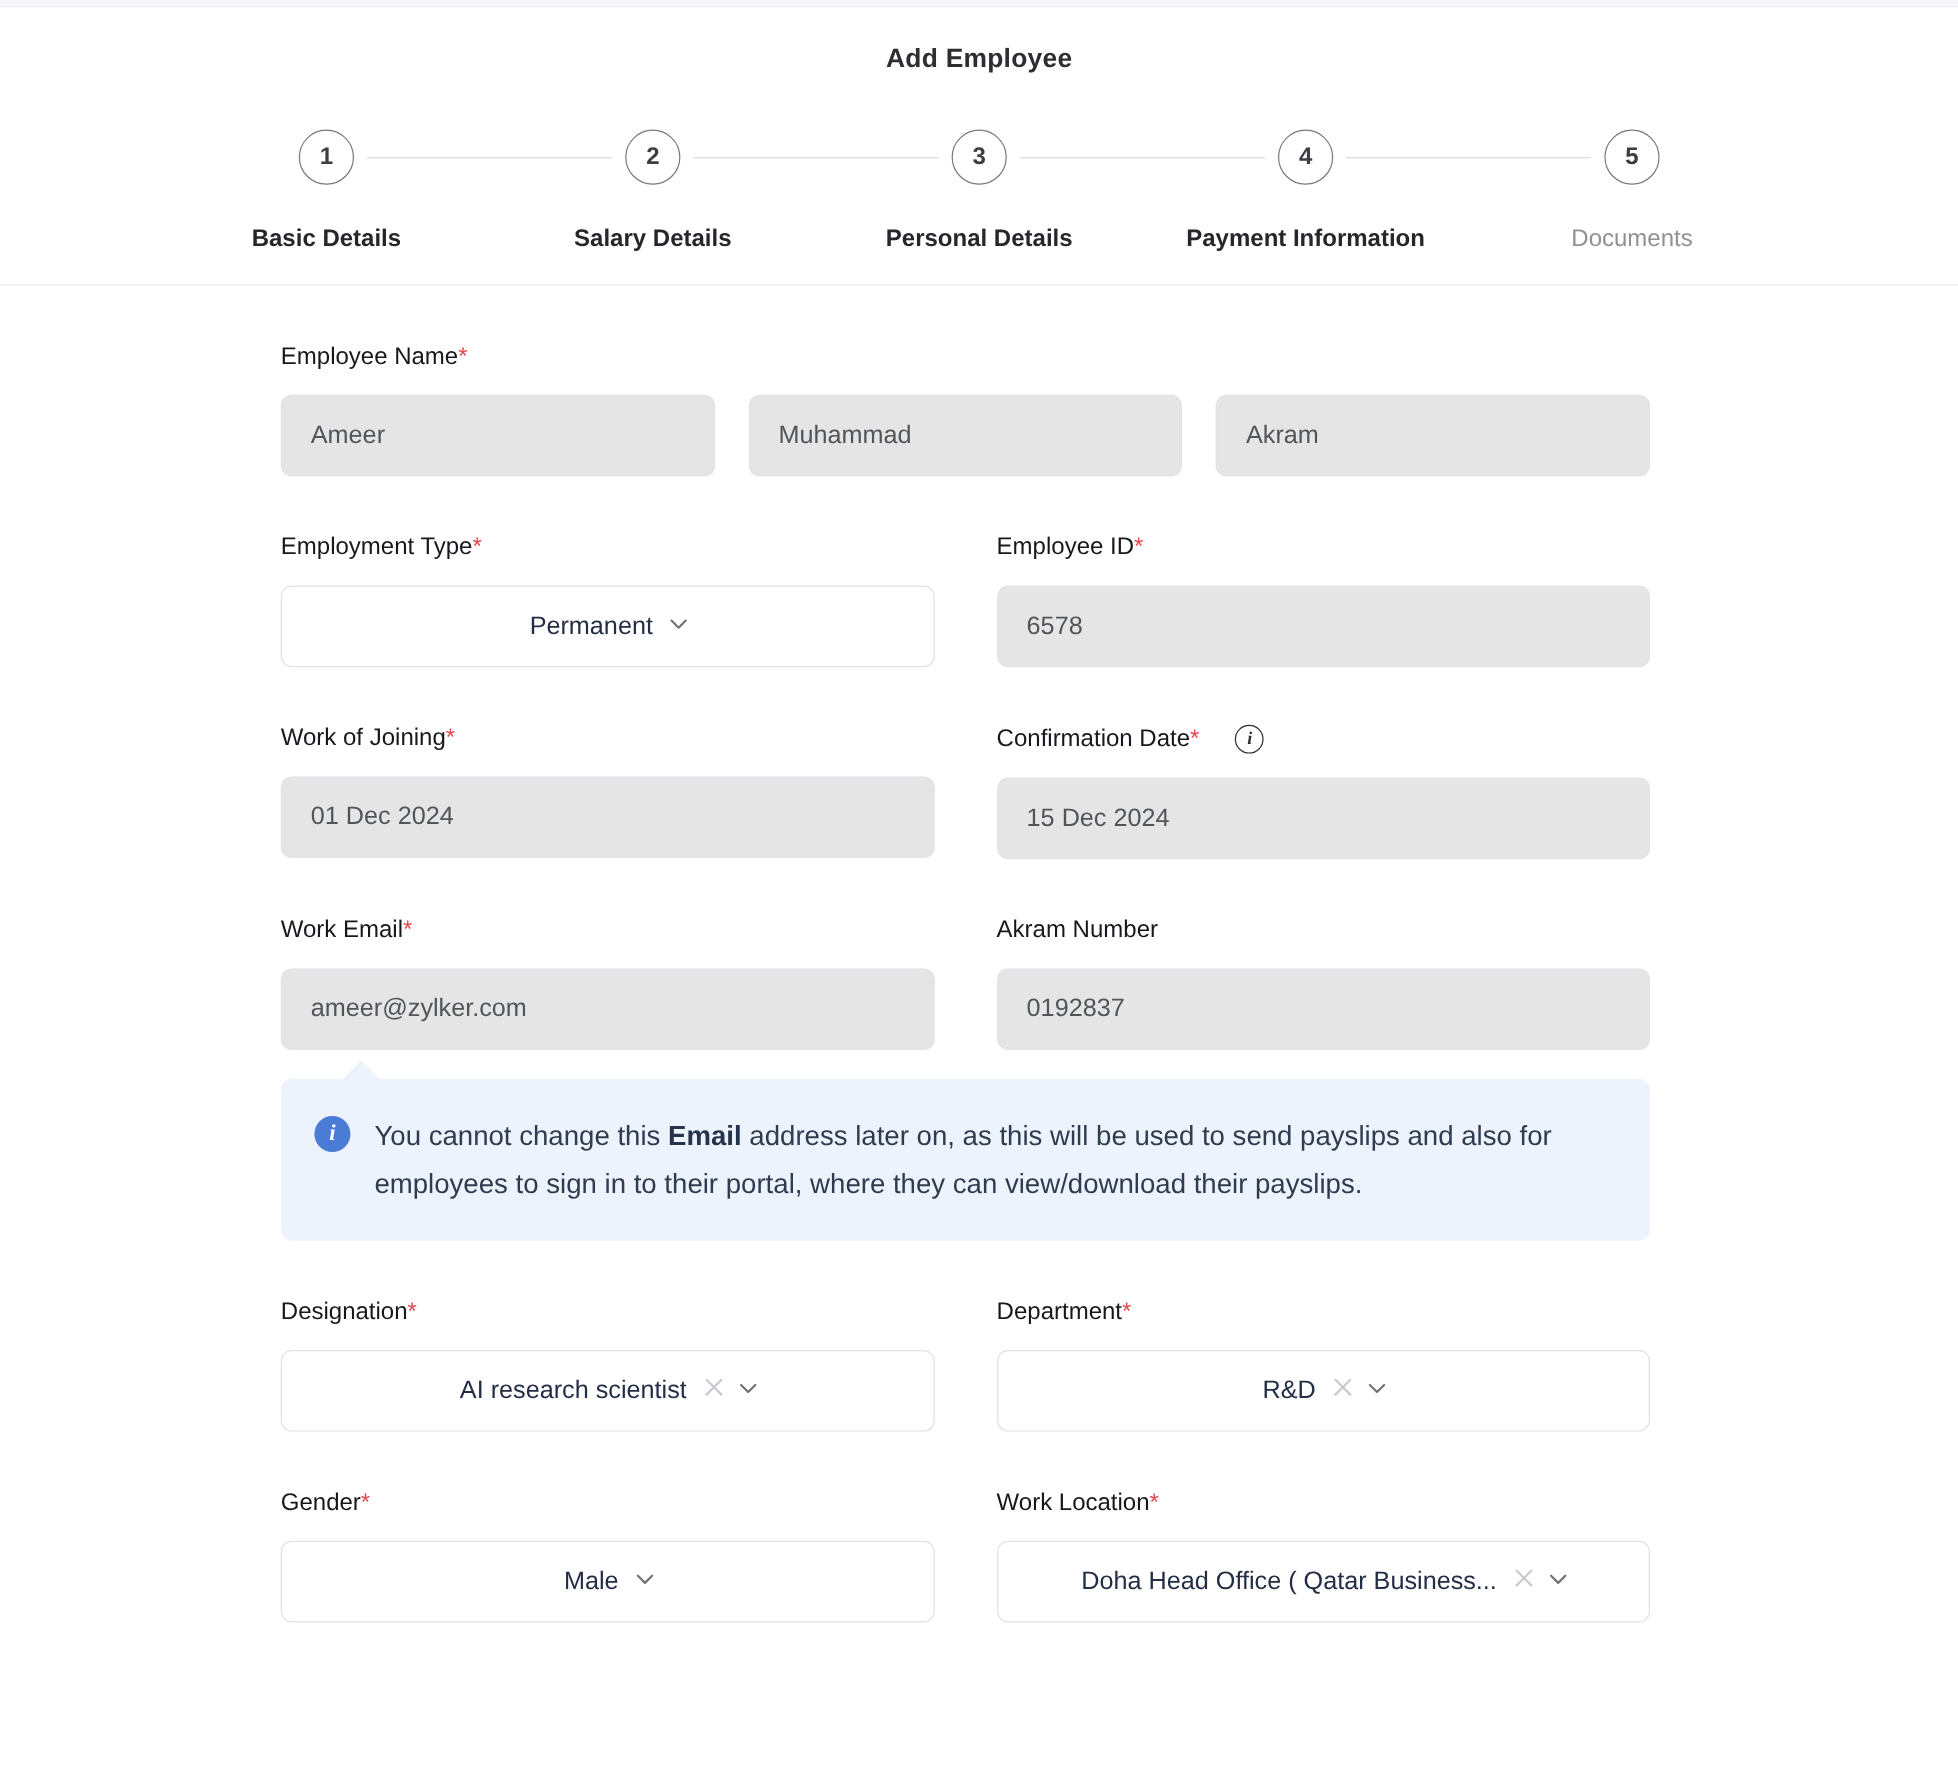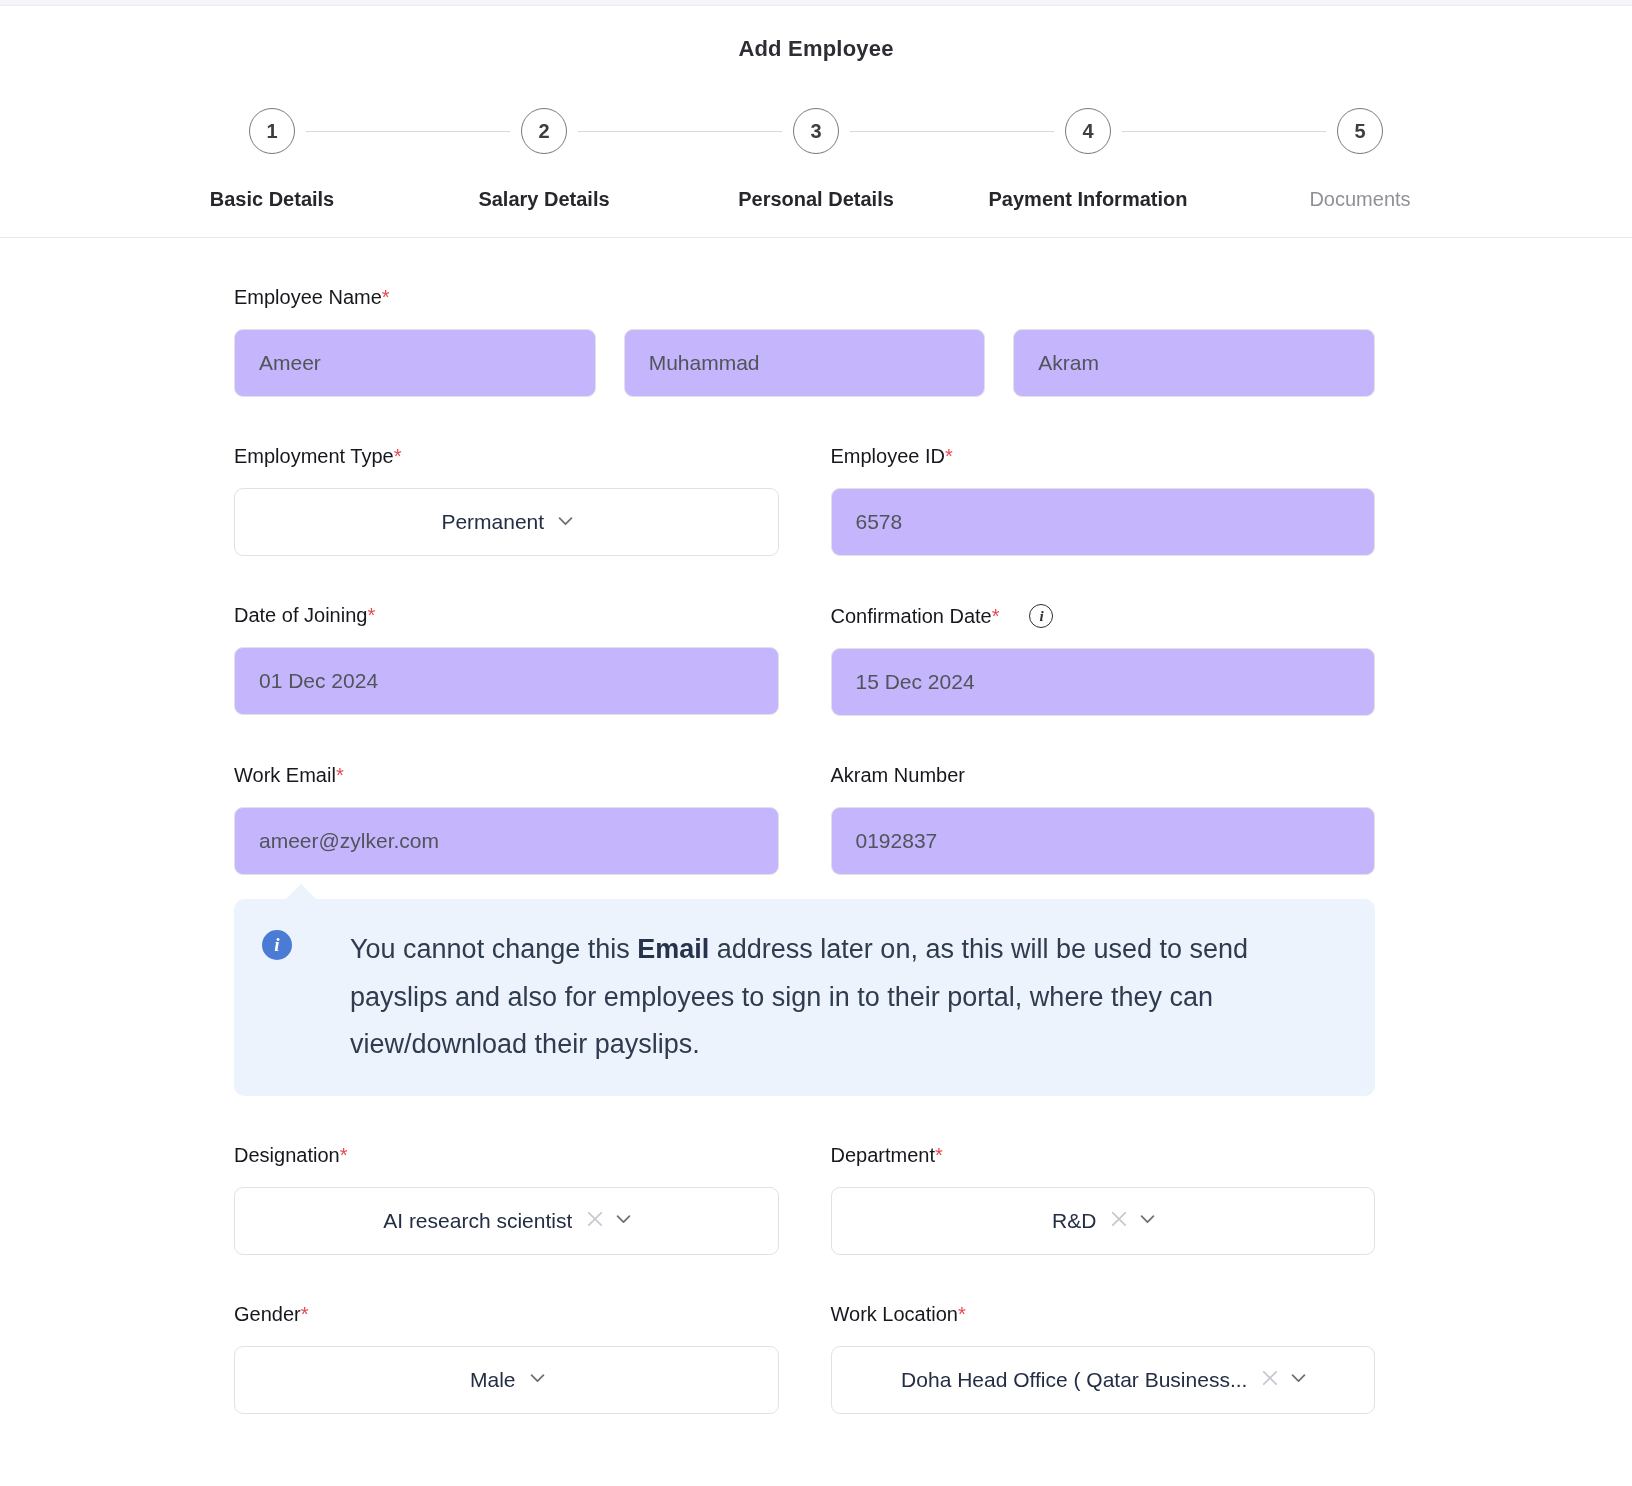--- a/index.html
+++ b/index.html
@@ -22,21 +22,21 @@
   .step.disabled .step-label { color:#8f9197; font-weight:500; }
 
   
   .form { width:1141px; margin:0 0 0 234px; padding-bottom:46px; }
   .field-label { margin-top:48px; margin-bottom:20px; font-size:20px; font-weight:500; color:#17181d; }
   .req { color:#e5494f; }
   .grid3 { display:grid; grid-template-columns:repeat(3,1fr); column-gap:28px; }
   .grid2 { display:grid; grid-template-columns:1fr 1fr; column-gap:52px; }
 
   .text-input { width:100%; height:68px; border:1px solid #e0e2e7; border-radius:9px;
-    padding:0 24px; font-size:21px; color:#515459; background:#c4b5fd; outline:none;
+    padding:0 24px; font-size:21px; color:#515459; background:#e5e5e5; outline:none;
     font-family:"Liberation Sans", sans-serif; }
   .select-box { width:100%; height:68px; border:1px solid #e0e2e7; border-radius:9px;
     padding:0 20px 0 24px; background:#fff; display:flex; align-items:center;
     justify-content:center; cursor:pointer; }
   .select-value { font-size:21px; color:#232d44; white-space:nowrap; overflow:hidden; text-overflow:ellipsis; }
   .select-icons { display:flex; align-items:center; gap:8px; flex-shrink:0; margin-left:12px; }
 
   .label-row { display:flex; align-items:center; gap:26px; }
   .tooltip-icon { width:24px; height:24px; border:1.6px solid #2c2d33; border-radius:50%;
     display:inline-flex; align-items:center; justify-content:center; font-size:15px;
@@ -44,21 +44,21 @@
 
   
   .notice { position:relative; margin-top:24px; background:#ecf3fc; border-radius:10px;
     padding:27px 40px 27px 28px; display:flex; gap:20px; }
   .notice::before { content:""; position:absolute; top:-15px; left:50px;
     border-left:17px solid transparent; border-right:17px solid transparent;
     border-bottom:17px solid #ecf3fc; }
   .info-badge { width:30px; height:30px; border-radius:50%; background:#4a7bd5; color:#fff;
     display:flex; align-items:center; justify-content:center; flex-shrink:0; margin-top:4px;
     font-family:"Liberation Serif", serif; font-style:italic; font-weight:700; font-size:19px; }
-  .notice-text { font-size:27px; color:#2f3b4e; line-height:1.76;margin-left:38px; }
+  .notice-text { font-size:23px; color:#2f3b4e; line-height:1.76; }
   .notice-text b { font-weight:700; color:#26334a; }
 </style>
 </head>
 <body>
 
 <div class="page">
   <div class="top-strip"></div>
 
   <div class="header">
     <div class="page-title">Add Employee</div>
@@ -116,21 +116,21 @@
         <div class="field-label">
           <span>Employee ID</span><span class="req">*</span>
         </div>
         <input class="text-input" value="6578" style="">
       </div>
     </div>
 
     <div class="grid2">
       <div>
         <div class="field-label">
-          <span>Date of Joining</span><span class="req">*</span>
+          <span>Work of Joining</span><span class="req">*</span>
         </div>
         <input class="text-input" value="01 Dec 2024" style="">
       </div>
       <div>
         <div class="field-label label-row">
           <span><span>Confirmation Date</span><span class="req">*</span></span>
           <span class="tooltip-icon">i</span>
         </div>
         <input class="text-input" value="15 Dec 2024" style="">
       </div>

